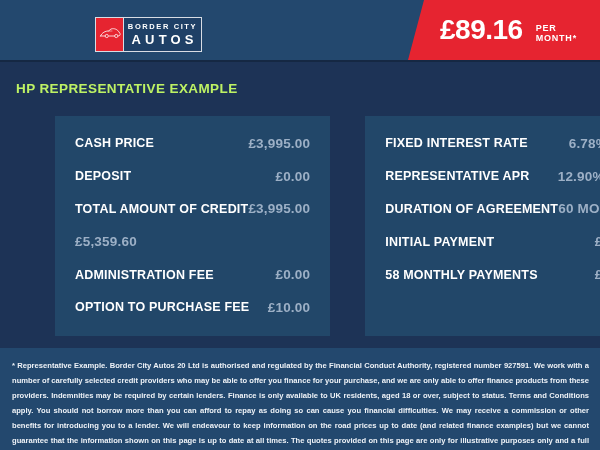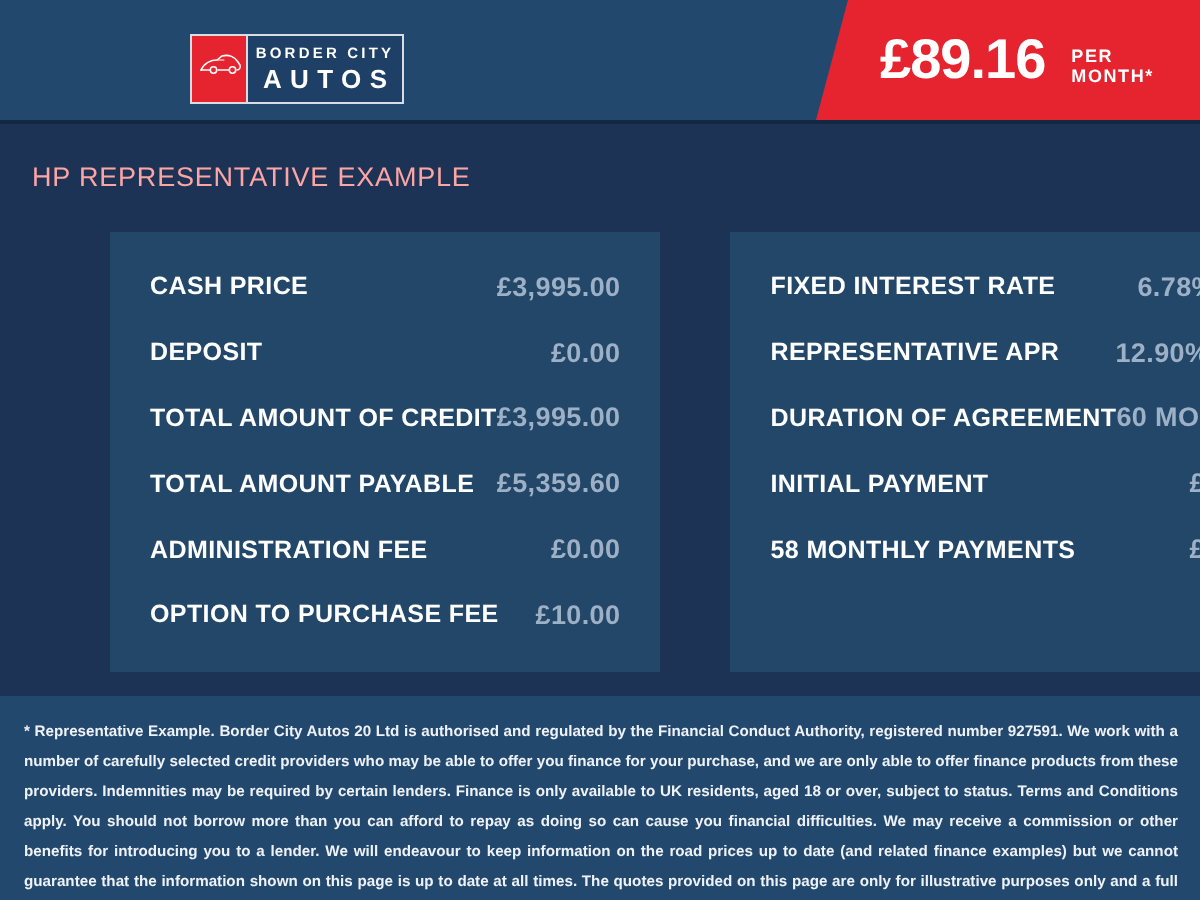--- a/index.html
+++ b/index.html
@@ -67,23 +67,23 @@
     margin-left: 13px; margin-top: 6px;
   }
 
   
   .main {
     flex: 1;
     background: #1d3356;
     position: relative;
   }
   .section-title {
-    font-size: 13.5px; font-weight: normal; letter-spacing: 0.4px;
+    font-size: 13.5px; font-weight: bold; letter-spacing: 0.4px;
     padding: 19px 4px 0 16px;
-    color: #fca5a5;
+    color: #bef264;
   }
   .panels {
     display: flex;
     margin: 20px 20px 0 35px;
     gap: 15px;
   }
   .panel {
     flex: 1;
     background: #224769;
     padding: 11px 20px 12px 20px;
@@ -160,21 +160,20 @@
     <span class="finance-label">DEPOSIT</span>
     <span class="finance-value">£0.00</span>
   </div>
 
   <div class="finance-row">
     <span class="finance-label">TOTAL AMOUNT OF CREDIT</span>
     <span class="finance-value">£3,995.00</span>
   </div>
 
   <div class="finance-row">
-    <span class="finance-label">TOTAL AMOUNT PAYABLE</span>
     <span class="finance-value">£5,359.60</span>
   </div>
 
   <div class="finance-row">
     <span class="finance-label">ADMINISTRATION FEE</span>
     <span class="finance-value">£0.00</span>
   </div>
 
   <div class="finance-row">
     <span class="finance-label">OPTION TO PURCHASE FEE</span>

